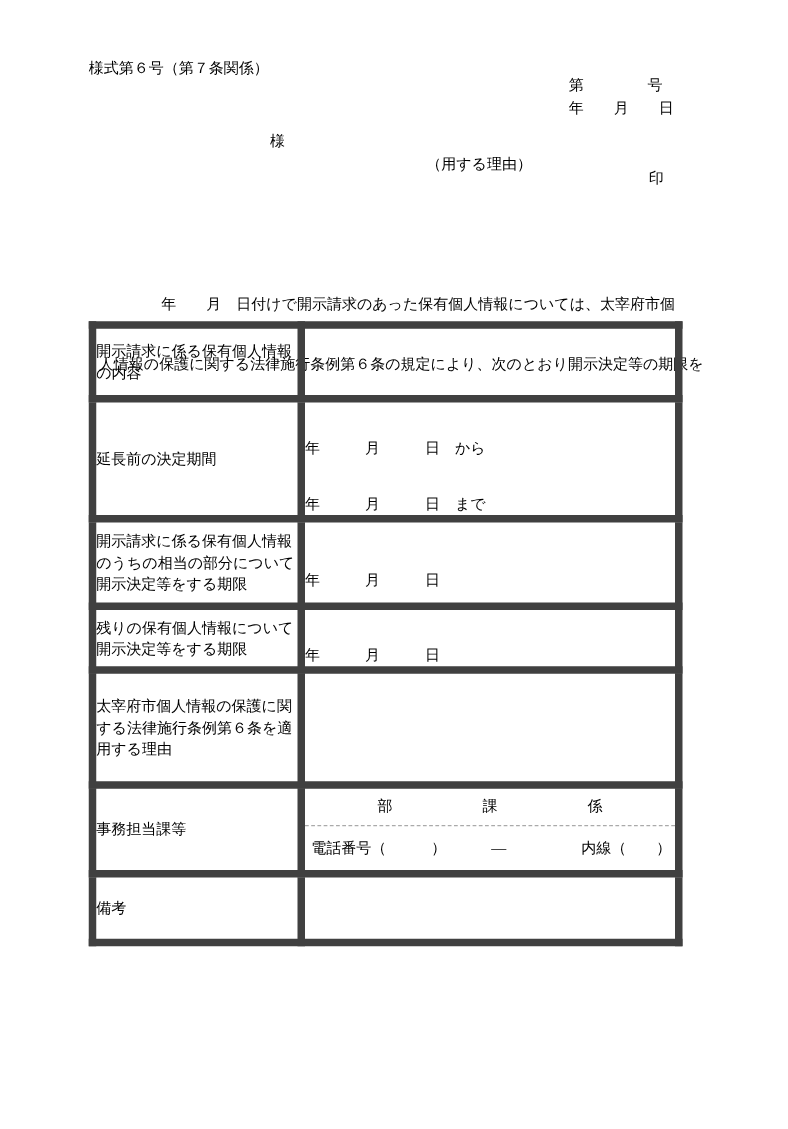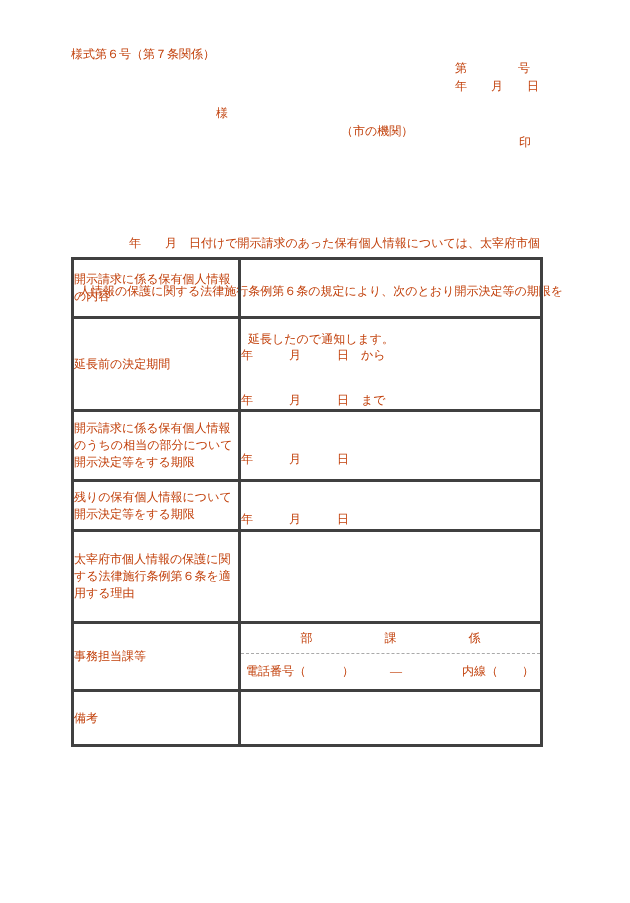--- a/index.html
+++ b/index.html
@@ -3,21 +3,21 @@
 <meta charset="utf-8">
 <style>
   html, body { margin: 0; padding: 0; background: #ffffff; }
   .page {
     position: relative;
     width: 630px;
     height: 903px;
     background: #ffffff;
     font-family: "Liberation Serif", "DejaVu Serif", serif;
     font-size: 12px;
-    color: #c2410c;
+    color: #000000;
     overflow: hidden;
   }
   .abs { position: absolute; white-space: pre; line-height: 15px; }
 
   .form-no   { left: 71px;  top: 47px;  }
   .doc-no    { left: 455px; top: 61px; font-family: Liberation Serif, serif;  }
   .date-line { left: 455px; top: 79px;  }
   .sama      { left: 216px; top: 106px; }
   .org-note  { left: 341px; top: 124px; }
   .seal      { left: 519px; top: 135px; }
@@ -27,21 +27,21 @@
   .body-par div { white-space: pre; line-height: 18px; }
 
   table.form-table {
     position: absolute;
     left: 71px; top: 257px;
     width: 469px;
     border-collapse: collapse;
     table-layout: fixed;
   }
   table.form-table td {
-    border: 3px solid #404040;
+    border: 6px solid #404040;
     vertical-align: middle;
     padding: 0;
   }
   table.form-table { border: 1.5px solid #1a1a1a; }
   td.lbl { padding: 3px 3px 3px 6px; }
   td.lbl div { white-space: pre; line-height: 17px; }
   td.val { padding-left: 77px; }
   td.val div { white-space: pre; line-height: 18px; margin-top: 27px; }
   td.val-empty { padding: 0; }
   tr.r1 { height: 59px; }
@@ -67,28 +67,27 @@
 </style>
 </head>
 <body>
 
 <div class="page">
 
   <div class="abs form-no">様式第６号（第７条関係）</div>
   <div class="abs doc-no">第　　　　 号</div>
   <div class="abs date-line">年　　月　　日</div>
   <div class="abs sama">様</div>
-  <div class="abs org-note">（市の機関）</div>
+  <div class="abs org-note">（用する理由）</div>
   <div class="abs seal">印</div>
 
 
   <div class="abs body-par">
     <div>　　 年　　月　日付けで開示請求のあった保有個人情報については、太宰府市個</div>
     <div>人情報の保護に関する法律施行条例第６条の規定により、次のとおり開示決定等の期限を</div>
-    <div>延長したので通知します。</div>
   </div>
 
   <table class="form-table">
     <colgroup>
       <col style="width:167px">
       <col style="width:302px">
     </colgroup>
 
     <tbody>
         <tr class="r1">

